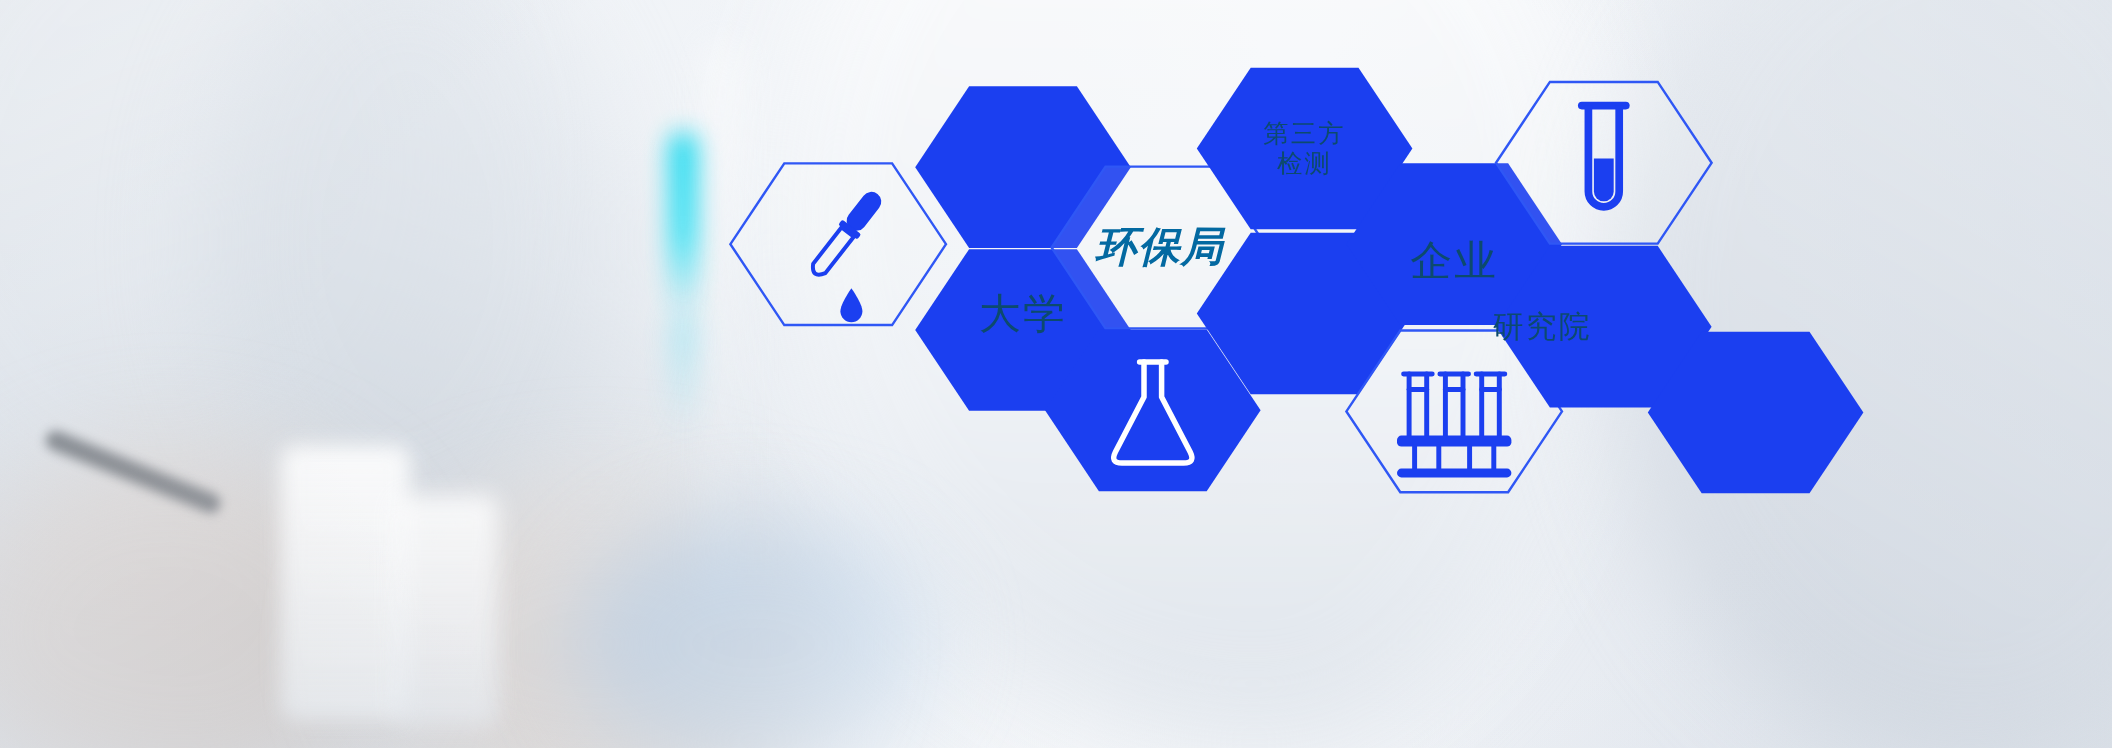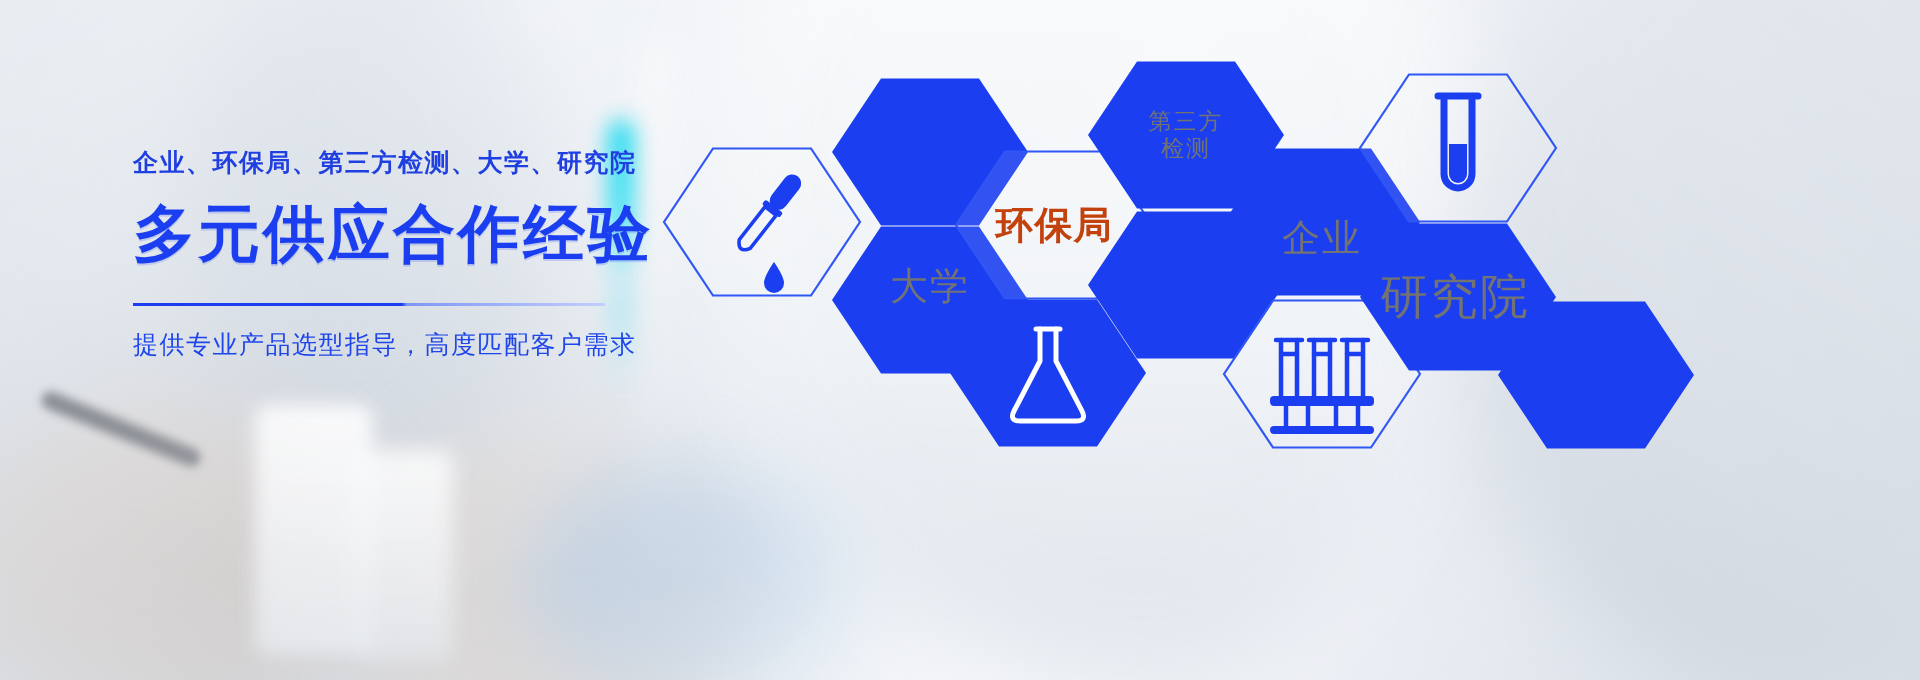--- a/index.html
+++ b/index.html
@@ -69,25 +69,25 @@
   }
   .subline{
     margin-top:26px;color:#1f46ea;font-size:25px;font-weight:400;
     letter-spacing:1.5px;white-space:nowrap;line-height:1;
   }
 
   
   #hexwrap{position:absolute;left:0;top:0;width:1920px;height:680px;}
   .hexlayer{position:absolute;left:0;top:0;}
   .hexlabel{
-    position:absolute;color:#737373;font-weight:400;text-align:center;
+    position:absolute;color:#0c4a6e;font-weight:400;text-align:center;
     line-height:1.18;white-space:pre-line;pointer-events:none;
     letter-spacing:2px;
   }
-  .hexlabel.dark{color:#c2410c;font-weight:800;letter-spacing:1px;}
+  .hexlabel.dark{color:#0369a1;font-weight:800;letter-spacing:1px;font-style:italic;}
 </style>
 </head>
 <body>
 
 <div id="banner">
 
   <div class="bg-base"></div>
   <div class="bg-shape shape-coatL"></div>
   <div class="bg-shape shape-coatL2"></div>
   <div class="bg-shape shape-torso"></div>
@@ -96,26 +96,20 @@
   <div class="bg-shape shape-handR"></div>
   <div class="bg-shape shape-glassA"></div>
   <div class="bg-shape shape-glassB"></div>
   <div class="bg-shape shape-pen"></div>
   <div class="bg-shape shape-tube1"></div>
   <div class="bg-shape shape-cyan"></div>
   <div class="bg-shape shape-cyan2"></div>
   <div class="bg-shape shape-blueblob"></div>
   <div class="shape-vig"></div>
 
-  <div class="copy">
-    <div class="eyebrow">企业、环保局、第三方检测、大学、研究院</div>
-    <div class="headline">多元供应合作经验</div>
-    <div class="rule"></div>
-    <div class="subline">提供专业产品选型指导，高度匹配客户需求</div>
-  </div>
 
   <div id="hexwrap">
     <svg class="hexlayer" width="1920" height="680" viewBox="0 0 1920 680">
       <defs>
         <g id="icon-pipette">
 
           <g transform="rotate(38 0 0)">
             <rect x="-9" y="-58" width="18" height="40" rx="9" fill="#1b3ff0"></rect>
             <rect x="-11" y="-20" width="22" height="6" rx="2" fill="#1b3ff0"></rect>
             <path d="M -7 -14 L -7 28 Q 0 40 7 28 L 7 -14 Z" fill="none" stroke="#1b3ff0" stroke-width="3.6"></path>
@@ -177,17 +171,17 @@
           <polygon points="1556.00,297.00 1507.00,370.50 1409.00,370.50 1360.00,297.00 1409.00,223.50 1507.00,223.50" fill="#1b3ff0" stroke="none"></polygon>
           <polygon points="1694.00,375.00 1645.00,448.50 1547.00,448.50 1498.00,375.00 1547.00,301.50 1645.00,301.50" fill="#1b3ff0" stroke="none"></polygon>
         </g>
     </svg>
     <div id="hexlabels">
         <div class="hexlabel" style="font-size: 38px; width: 196px; left: 832px; top: 188px; height: 196px; display: flex; align-items: center; justify-content: center;">大学</div>
         <div class="hexlabel dark" style="font-size: 38px; width: 196px; left: 956px; top: 127px; height: 196px; display: flex; align-items: center; justify-content: center;">环保局</div>
         <div class="hexlabel" style="font-size: 23px; width: 196px; left: 1088px; top: 37px; height: 196px; display: flex; align-items: center; justify-content: center;">第三方
 检测</div>
         <div class="hexlabel" style="font-size: 38px; width: 196px; left: 1224px; top: 140px; height: 196px; display: flex; align-items: center; justify-content: center;">企业</div>
-        <div class="hexlabel" style="font-size: 48px; width: 196px; left: 1357px; top: 199px; height: 196px; display: flex; align-items: center; justify-content: center;">研究院</div>
+        <div class="hexlabel" style="font-size: 28px; width: 196px; left: 1304px; top: 199px; height: 196px; display: flex; align-items: center; justify-content: center;">研究院</div>
       </div>
   </div>
 
 </div>
 
 </body></html>

